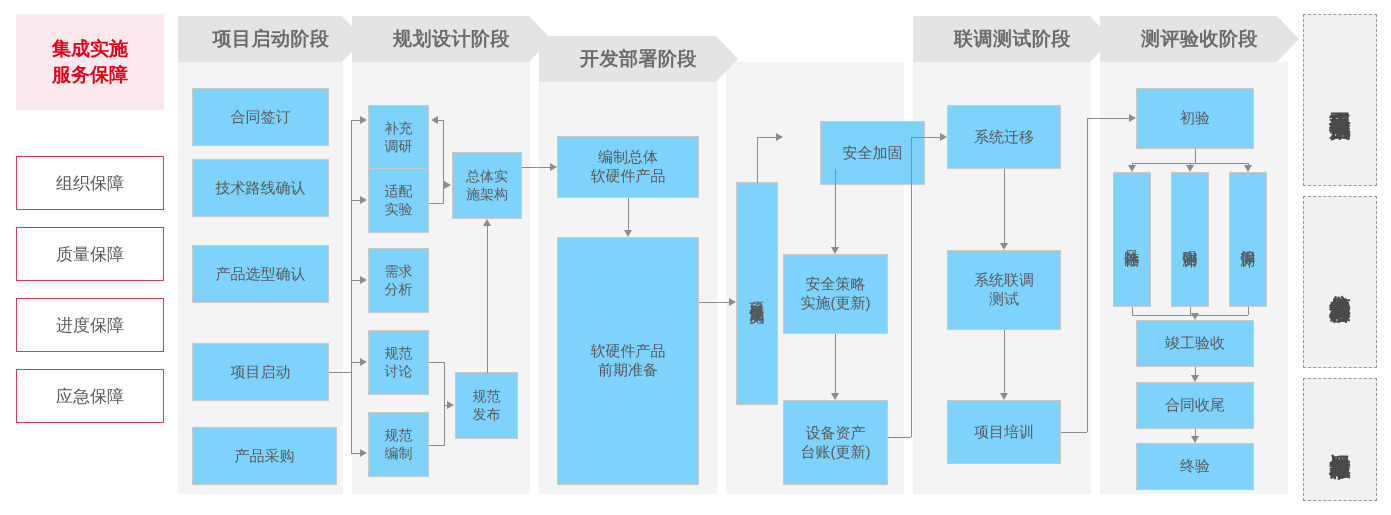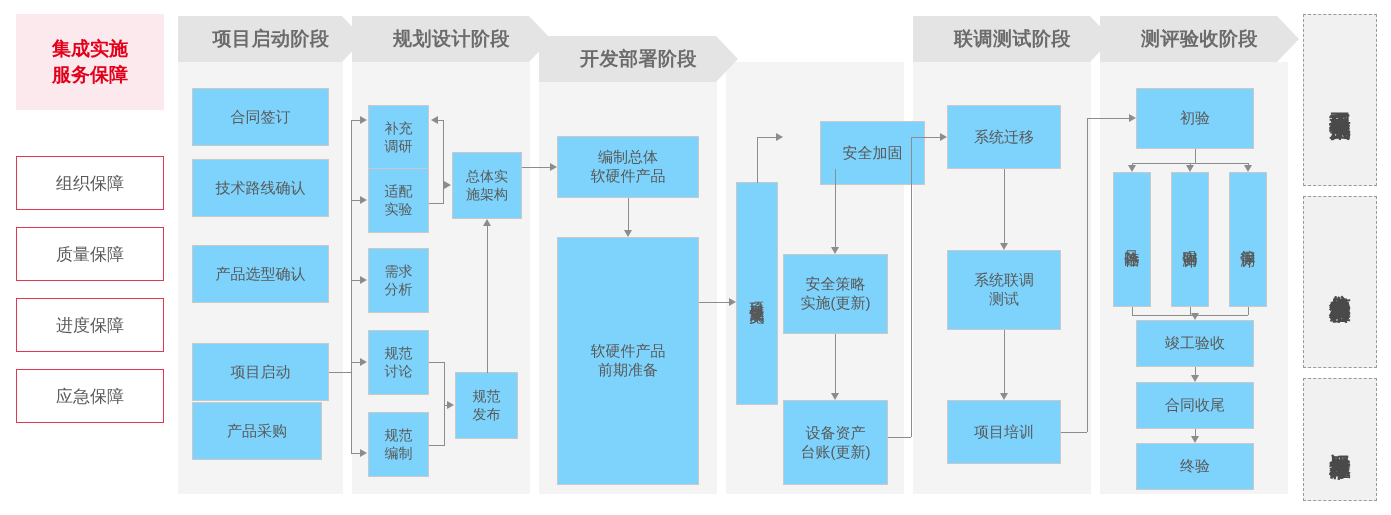--- a/index.html
+++ b/index.html
@@ -129,21 +129,21 @@
   </div>
   <div class="box" style="left:192px;top:159px;width:137px;height:58px;">
     <span>技术路线确认</span>
   </div>
   <div class="box" style="left:192px;top:343px;width:137px;height:58px;">
     <span>项目启动</span>
   </div>
   <div class="box" style="left:192px;top:245px;width:137px;height:58px;">
     <span>产品选型确认</span>
   </div>
-  <div class="box" style="left:192px;top:402px;width:130px;height:58px;">
+  <div class="box" style="left:192px;top:427px;width:145px;height:58px;">
     <span>产品采购</span>
   </div>
 
   <div class="box small" style="left:368px;top:88px;width:61px;height:65px;margin-top:17px;">
     <div>
         <div>补充</div>
          <div>调研</div>
       </div>
   </div>
   <div class="box small" style="left:368px;top:168px;width:61px;height:65px;">

